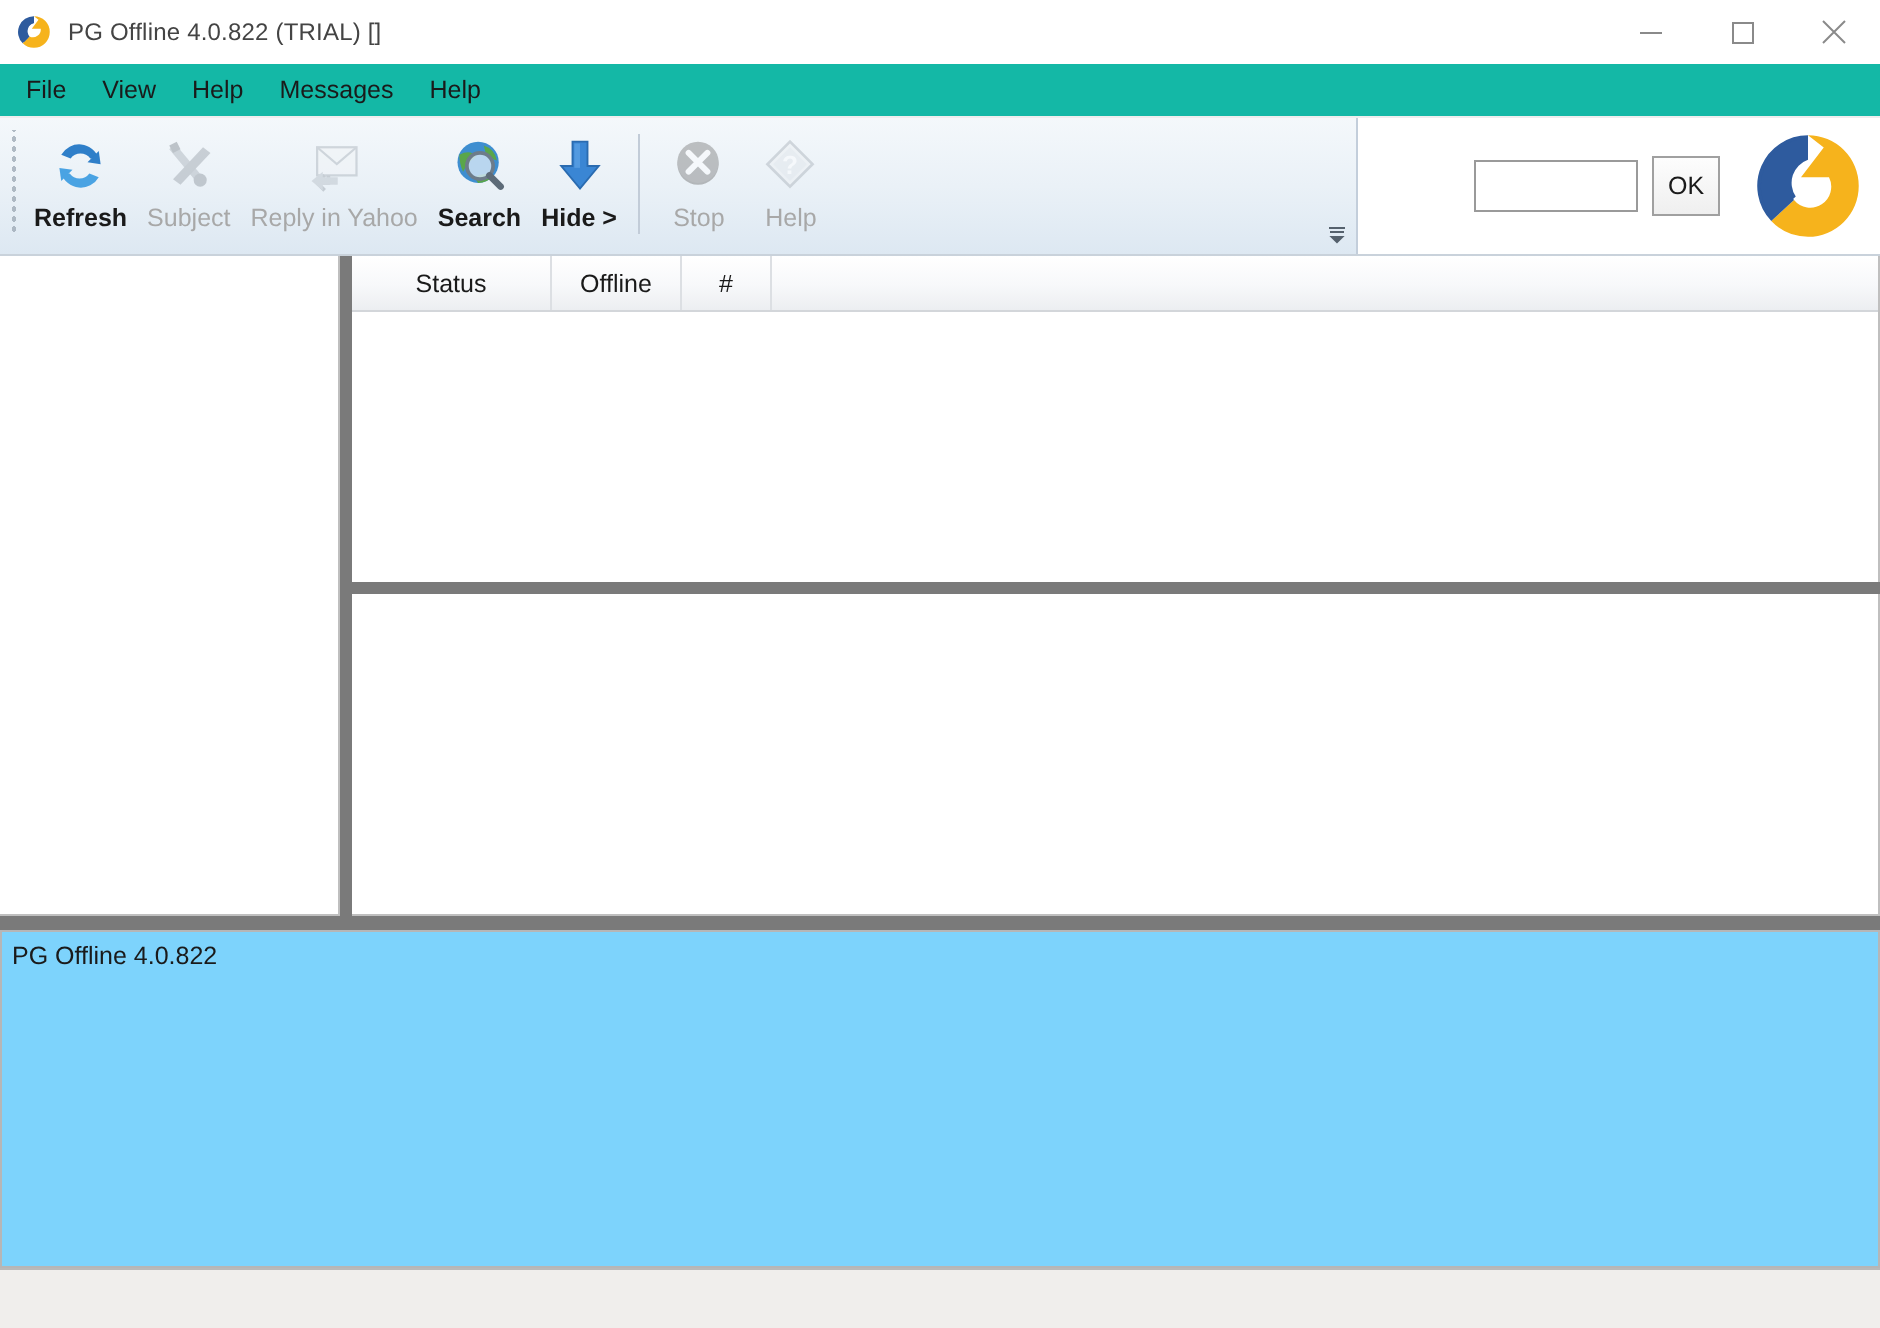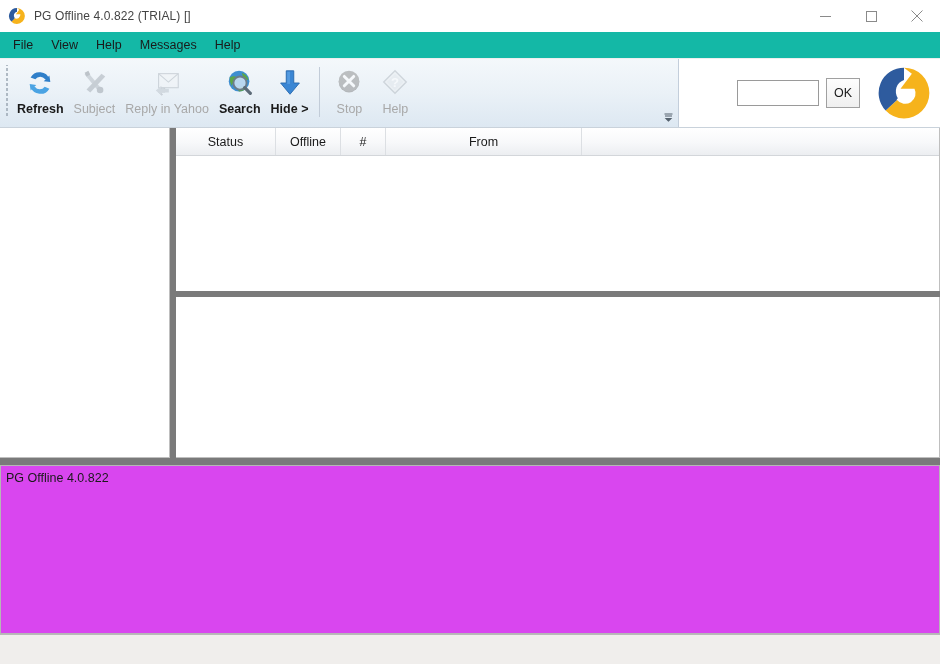--- a/index.html
+++ b/index.html
@@ -295,21 +295,21 @@
     min-height: 0;
   }
   .hsplit-wide {
     height: 7px;
     flex: 0 0 7px;
     background: #7a7a7a;
     cursor: row-resize;
   }
   .log-pane {
     flex: 1 1 auto;
-    background: #d946ef;
+    background: #7dd3fc;
     border: 1px solid #b6b6b6;
     box-sizing: border-box;
     padding: 4px 5px 0 5px;
     overflow: hidden;
     min-height: 0;
   }
   .log-line {
     font-size: 12.5px;
     color: #1a1a1a;
     line-height: 16px;
@@ -490,21 +490,20 @@
 
       <div class="vsplit"></div>
 
       <div class="right-stack">
 
         <div class="msg-list">
           <div class="lv-header">
             <div class="lv-col" style="width:100px;flex:0 0 100px;">Status</div>
             <div class="lv-col" style="width:65px;flex:0 0 65px;">Offline</div>
             <div class="lv-col" style="width:45px;flex:0 0 45px;">#</div>
-            <div class="lv-col" style="width:196px;flex:0 0 196px;">From</div>
             <div class="lv-col" style="flex:1 1 auto;border-right:none;"></div>
           </div>
           <div class="lv-body"></div>
         </div>
 
         <div class="hsplit"></div>
 
         <div class="msg-preview"></div>
       </div>
     </div>

